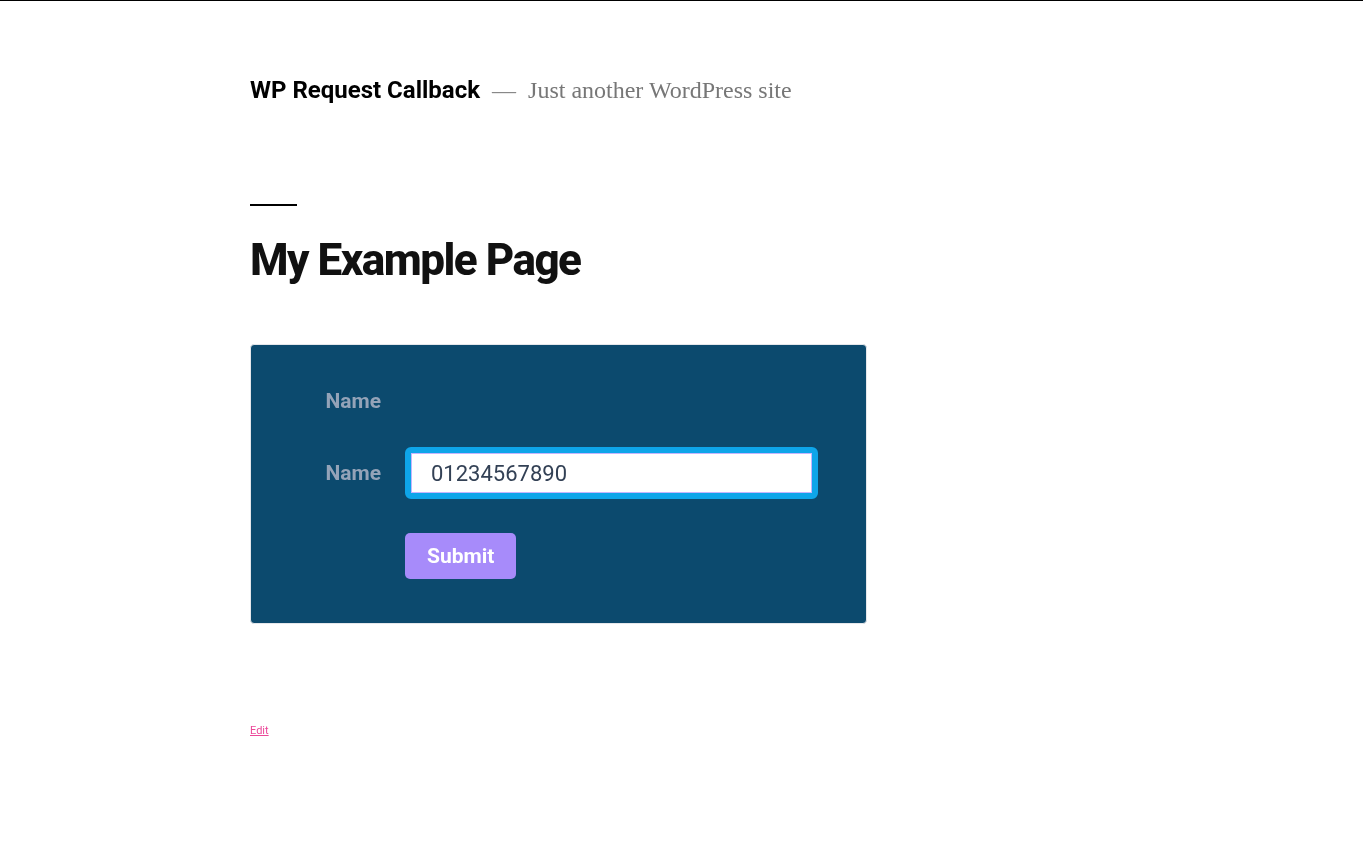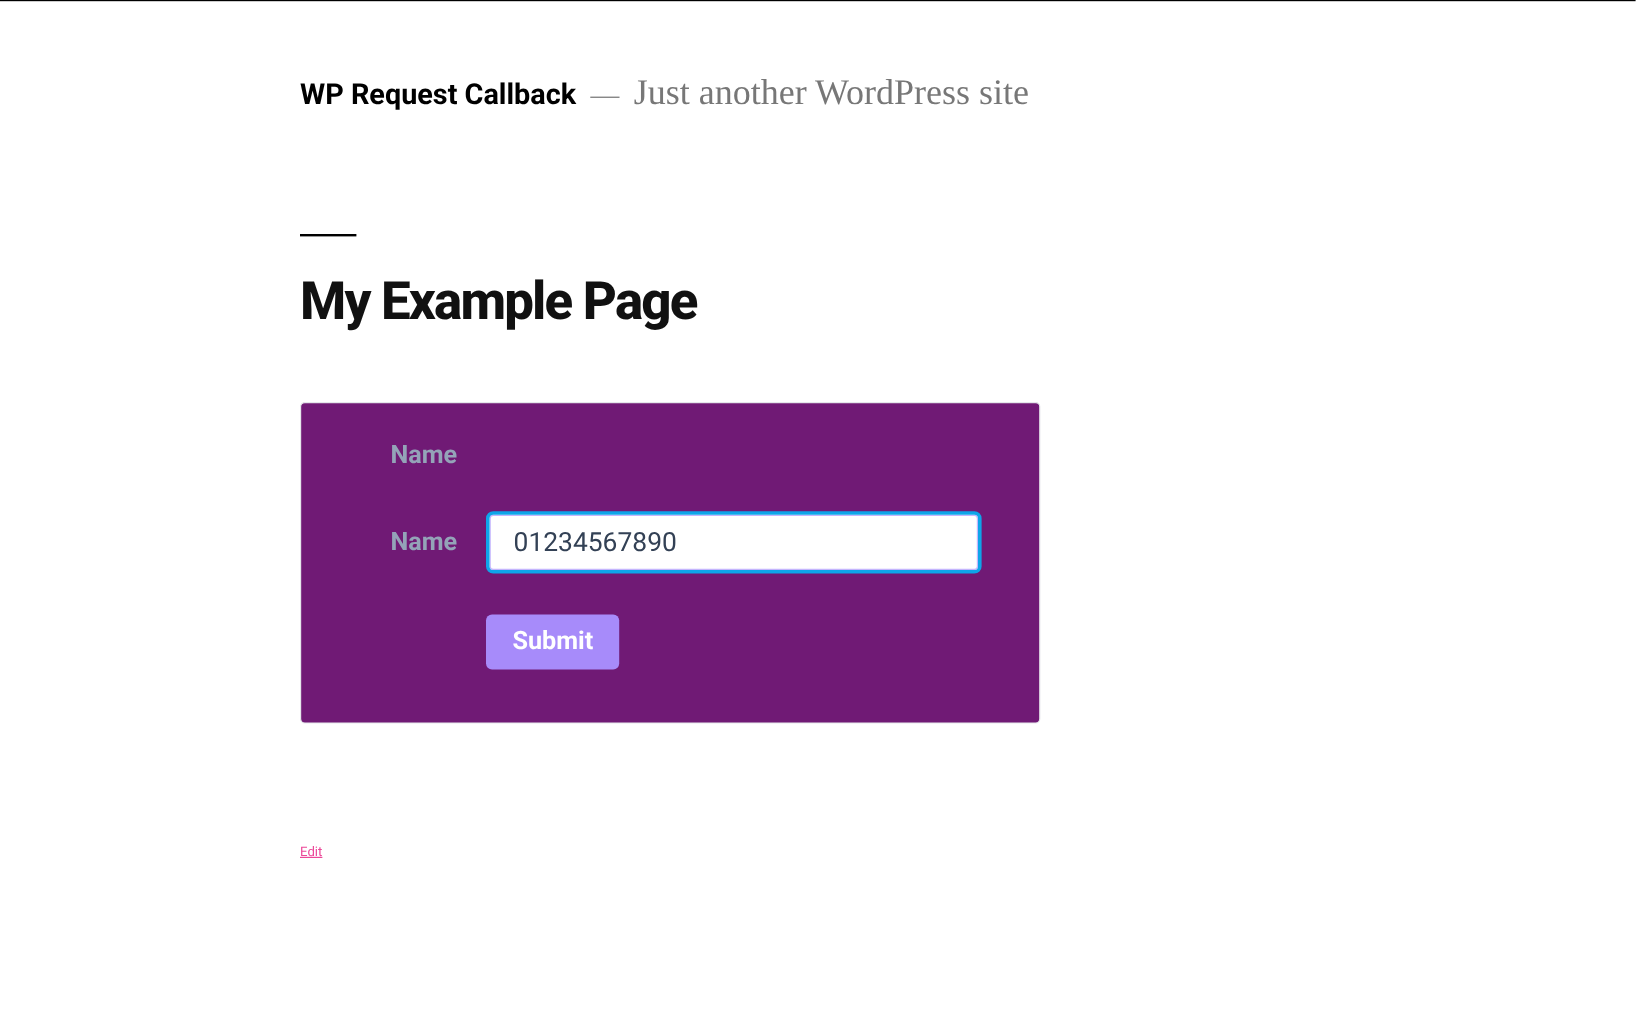--- a/index.html
+++ b/index.html
@@ -9,21 +9,21 @@
     }
     body {
       font-family: -apple-system, BlinkMacSystemFont, "Segoe UI", Roboto, "Helvetica Neue", Arial, sans-serif;
       background: #fff;
       border-top: 1px solid #000;
       width: 1363px;
       height: 861px;
     }
     .container {
       max-width: 870px;
-      margin: 0 auto;
+      margin: 15px auto;
       padding: 60px 40px 40px 0;
       margin-left: 250px;
     }
     .site-header {
       font-size: 24px;
       margin-bottom: 100px;
       display: flex;
       align-items: baseline;
       gap: 12px;
     }
@@ -34,42 +34,42 @@
     }
     .site-sep {
       color: #888;
       font-family: Georgia, serif;
       font-size: 24px;
     }
     .site-tagline {
       color: #777;
       font-family: Georgia, "Times New Roman", serif;
       font-weight: 400;
-      font-size: 30px;
+      font-size: 24px;
     }
     .page-title-rule {
       width: 47px;
       height: 2px;
       background: #000;
       margin-bottom: 28px;
     }
     .page-title {
       font-size: 44px;
       font-weight: 800;
       color: #111;
       letter-spacing: -1.5px;
       margin-bottom: 58px;
       font-family: -apple-system, BlinkMacSystemFont, "Segoe UI", Roboto, sans-serif;
     }
     .form-card {
       border: 1px solid #e5e7eb;
       border-radius: 4px;
-      padding: 32px 48px 44px 48px;
+      padding: 44px 48px 44px 48px;
       width: 617px;
-      background: #701a75;
+      background: #0c4a6e;
     }
     .form-row {
       display: flex;
       align-items: center;
       margin-bottom: 34px;
     }
     .form-row:last-of-type {
       margin-bottom: 0;
     }
     .form-button-row {
@@ -94,21 +94,21 @@
       padding: 0 20px;
       border: none;
       background: #edf2f7;
       border-radius: 6px;
       color: #334155;
       font-family: inherit;
       outline: none;
     }
     .form-input.focused {
       background: #fff;
-      border: 3px solid #0ea5e9;
+      border: 6px solid #0ea5e9;
       box-shadow: 0 0 0 1px #c4b5fd inset;
     }
     .submit-btn {
       background: #a78bfa;
       color: #fff;
       font-weight: 700;
       font-size: 21px;
       padding: 11px 22px;
       border: none;
       border-radius: 5px;

